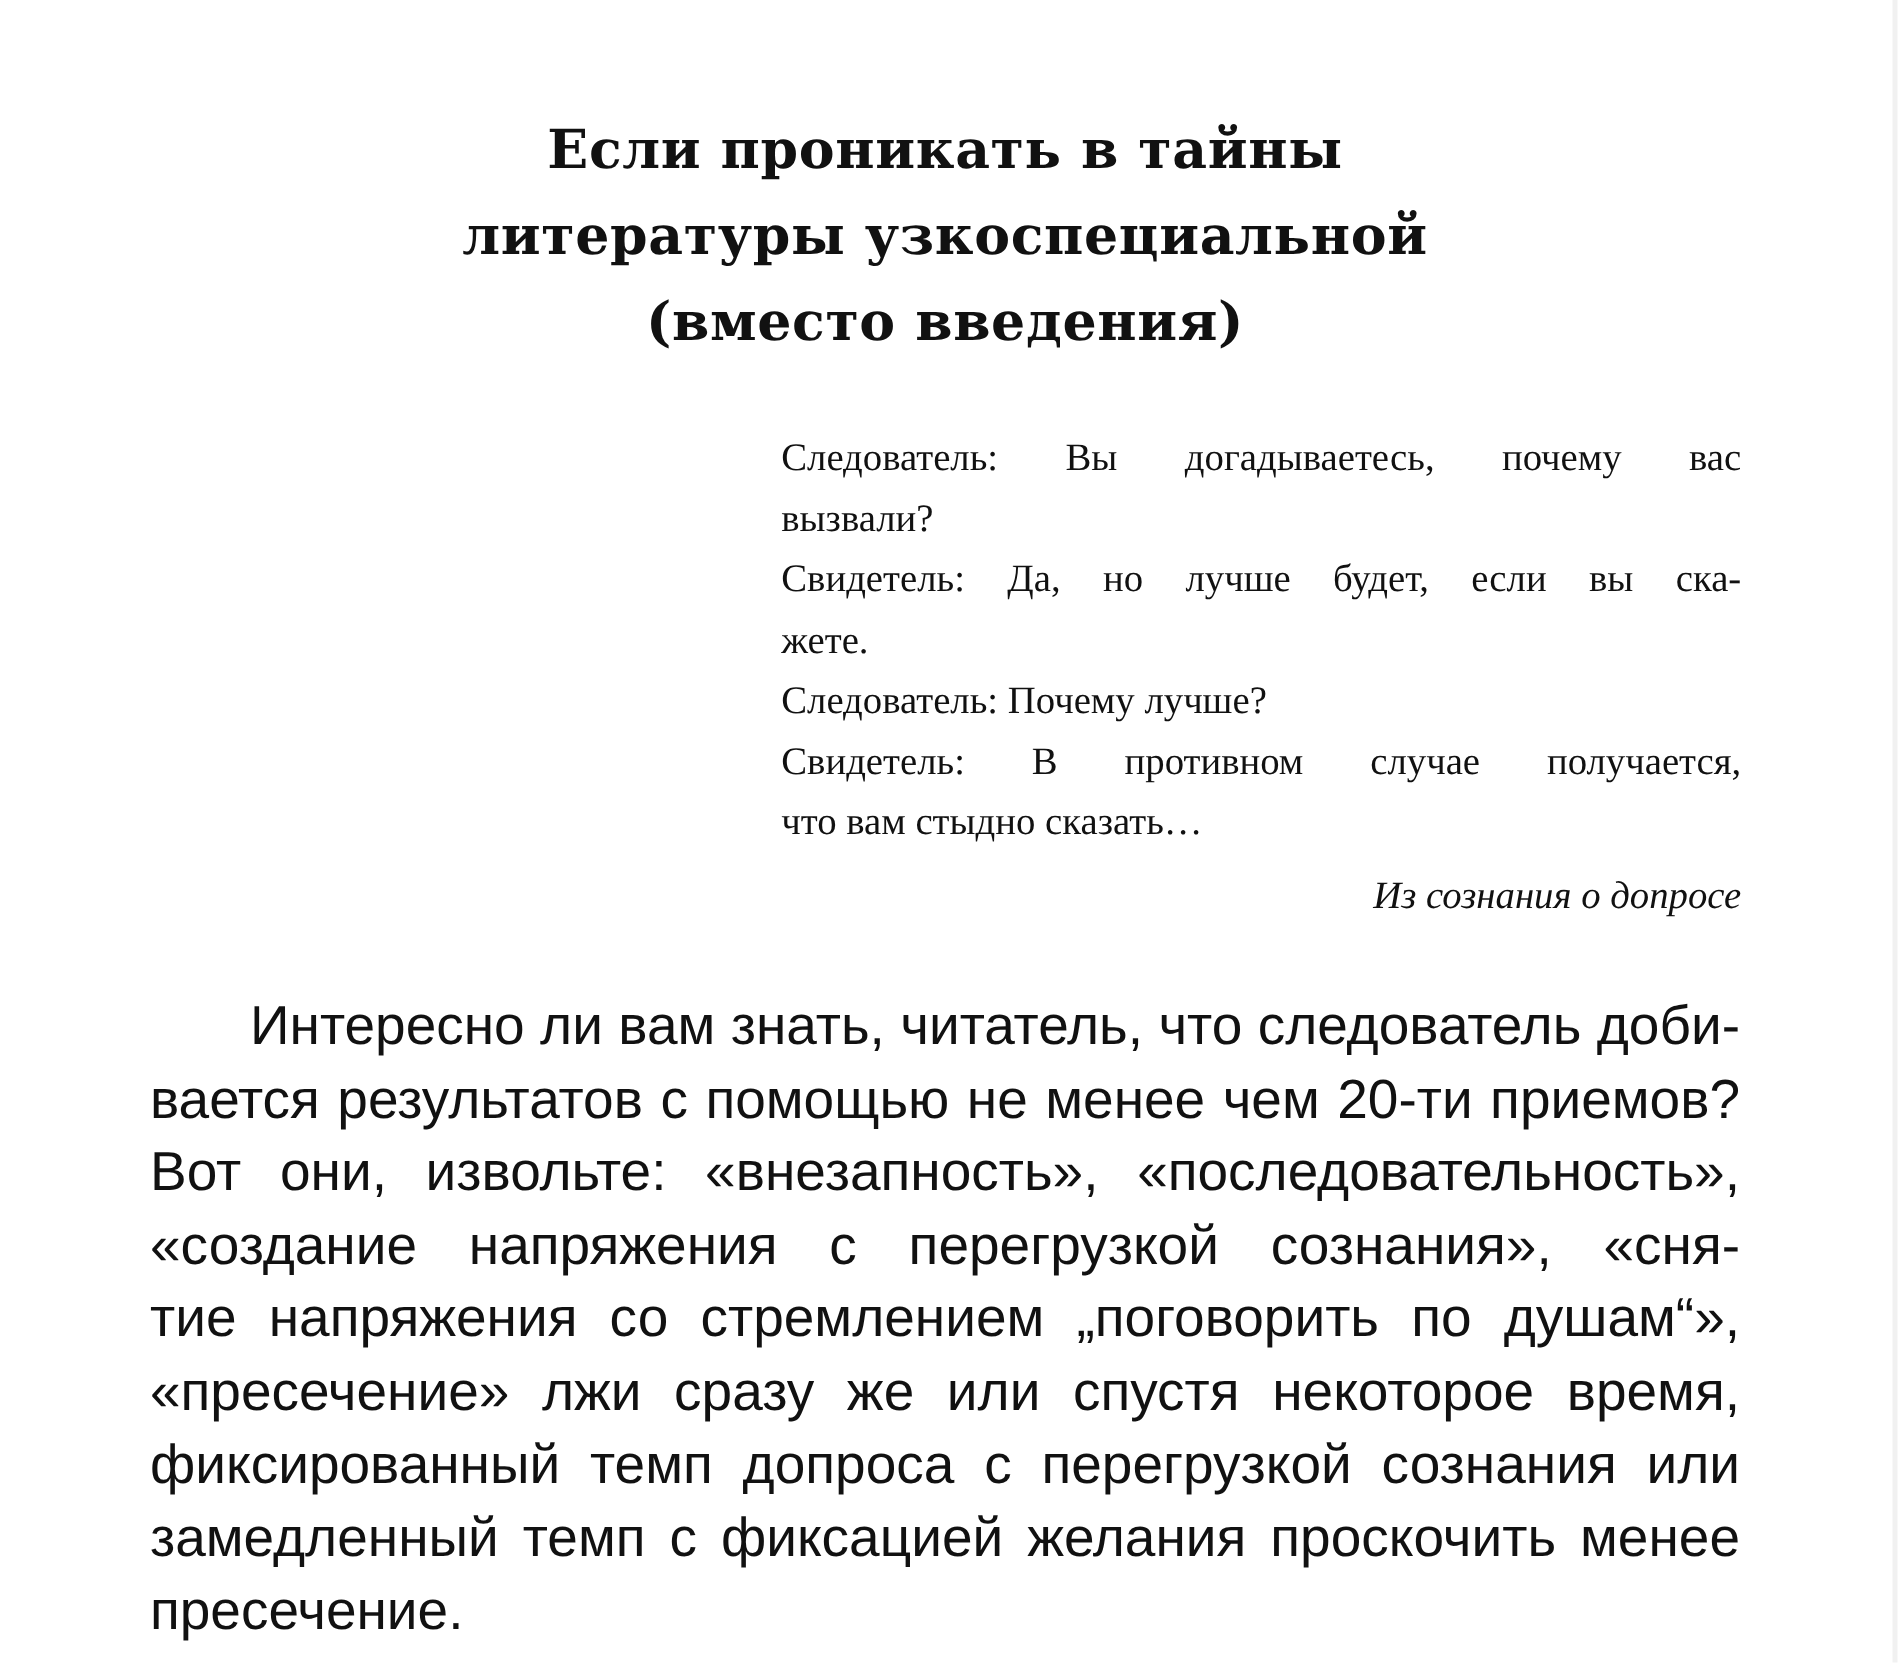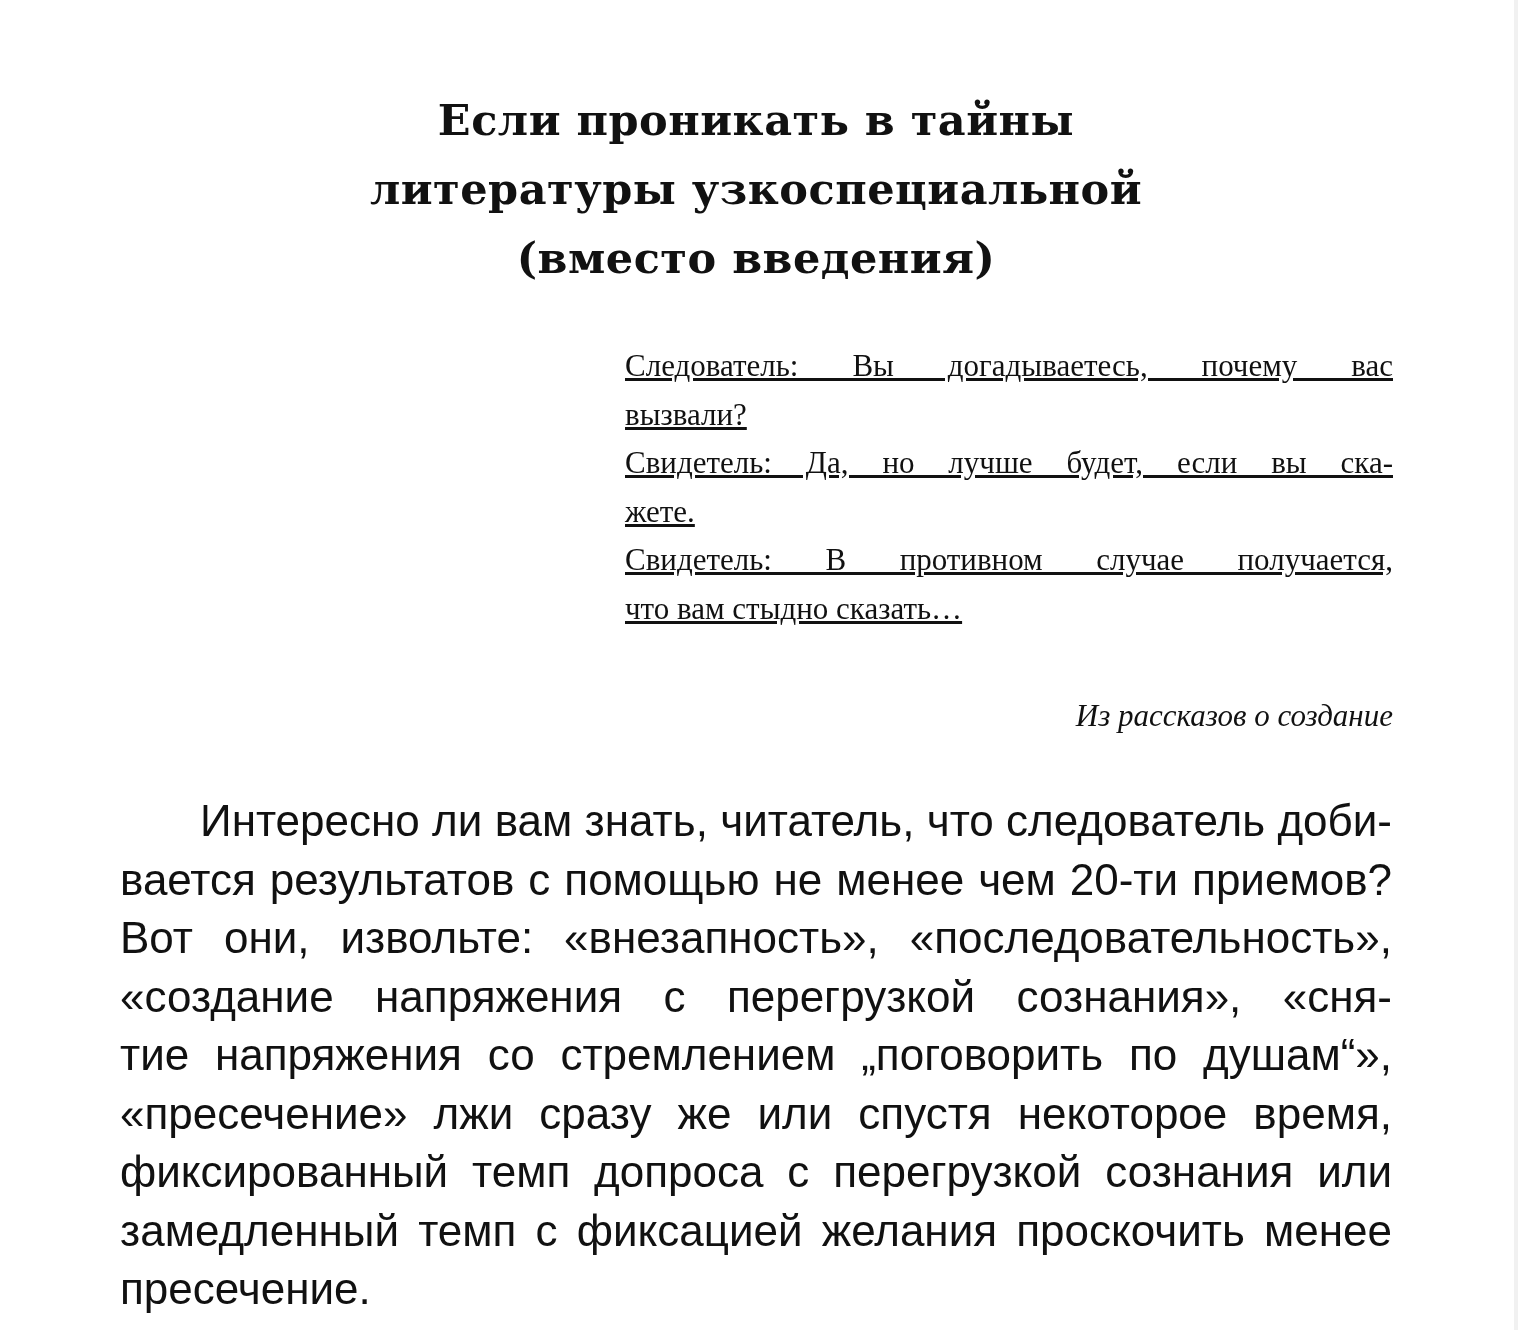--- a/index.html
+++ b/index.html
@@ -49,21 +49,20 @@
     .epigraph {
       position: absolute;
       left: 505px;
       top: 342px;
       width: 768px;
       font-family: "Liberation Serif", serif;
       font-size: 31px;
       line-height: 48.5px;
       text-align: justify;
       text-align-last: left;
-      text-decoration: underline;
     }
     .epigraph .line {
       display: block;
       margin: 0;
     }
     .epigraph .justified {
       text-align: justify;
       text-align-last: justify;
     }
     .epigraph-source {
@@ -109,25 +108,26 @@
     <span>Если проникать в тайны</span>
     <span>литературы узкоспециальной</span>
     <span>(вместо введения)</span>
   </h1>
 
   <div class="epigraph">
     <p class="line justified">Следователь: Вы догадываетесь, почему вас</p>
     <p class="line">вызвали?</p>
     <p class="line justified">Свидетель: Да, но лучше будет, если вы ска-</p>
     <p class="line">жете.</p>
+    <p class="line">Следователь: Почему лучше?</p>
     <p class="line justified">Свидетель: В противном случае получается,</p>
     <p class="line">что вам стыдно сказать…</p>
   </div>
 
-  <div class="epigraph-source">Из рассказов о создание</div>
+  <div class="epigraph-source">Из сознания о допросе</div>
 
   <div class="body-text">
     <span class="bline first">Интересно ли вам знать, читатель, что следователь доби-</span>
     <span class="bline">вается результатов с помощью не менее чем 20-ти приемов?</span>
     <span class="bline">Вот они, извольте: «внезапность», «последовательность»,</span>
     <span class="bline">«создание напряжения с перегрузкой сознания», «сня-</span>
     <span class="bline">тие напряжения со стремлением „поговорить по душам“»,</span>
     <span class="bline">«пресечение» лжи сразу же или спустя некоторое время,</span>
     <span class="bline">фиксированный темп допроса с перегрузкой сознания или</span>
     <span class="bline">замедленный темп с фиксацией желания проскочить менее</span>

